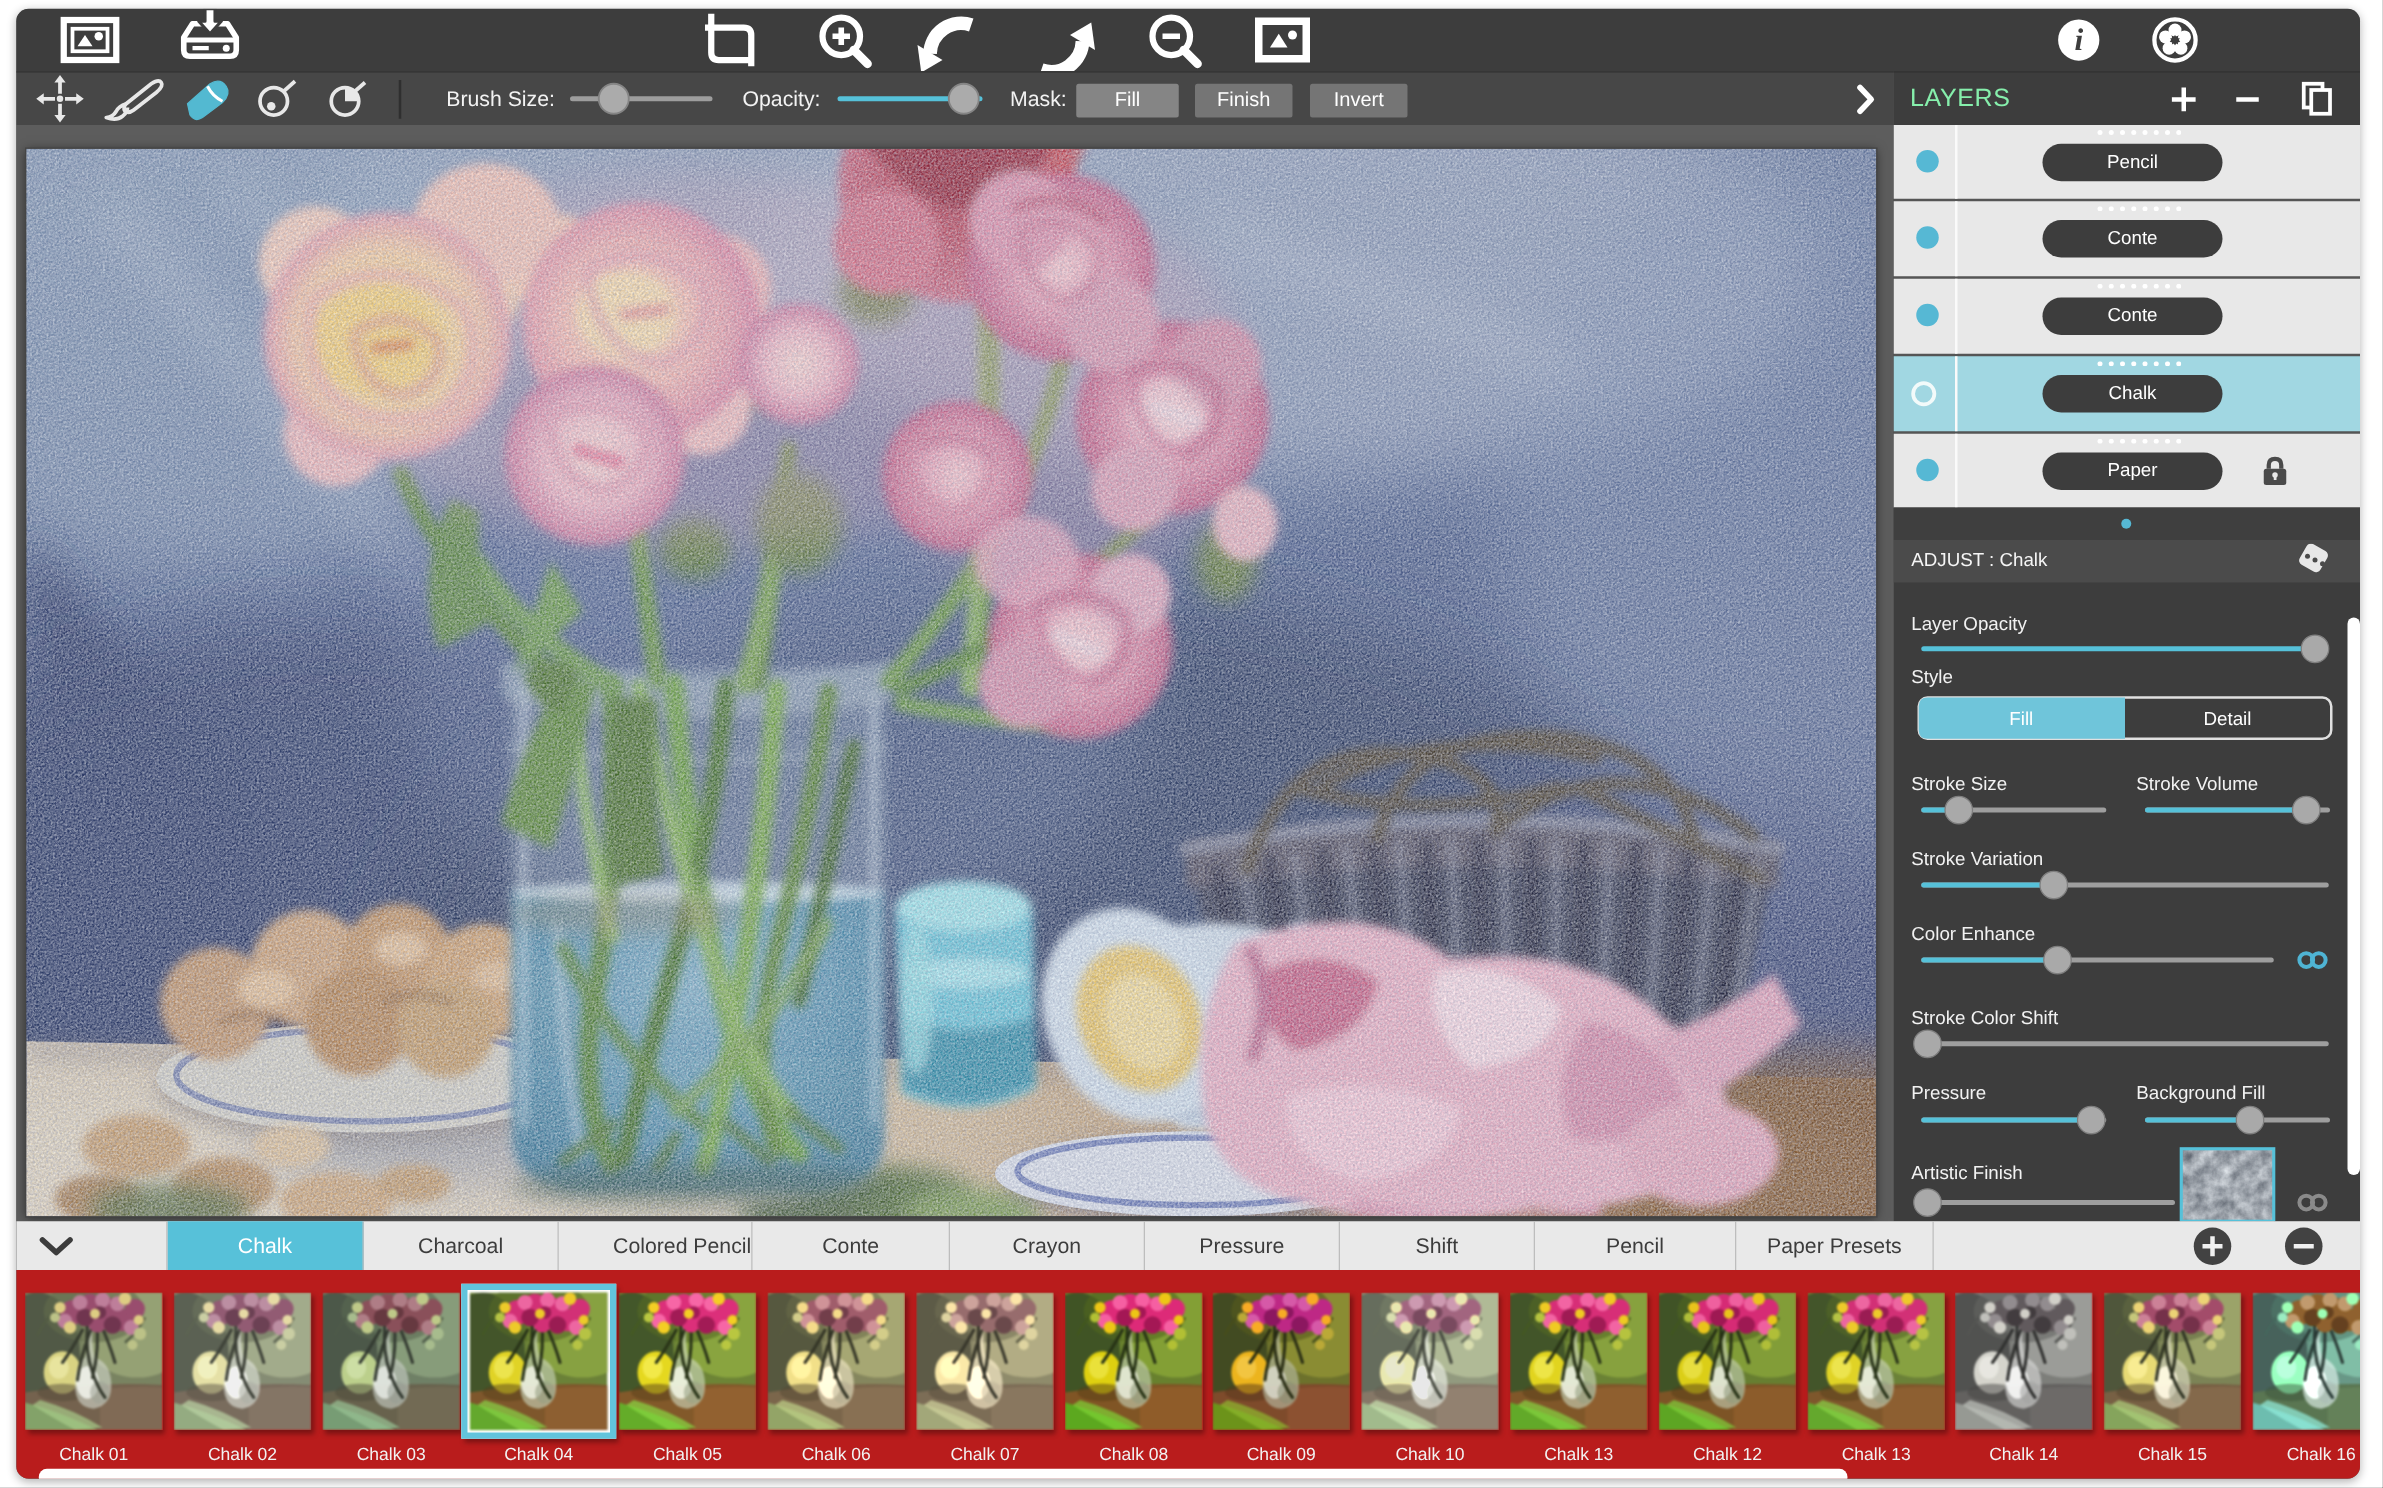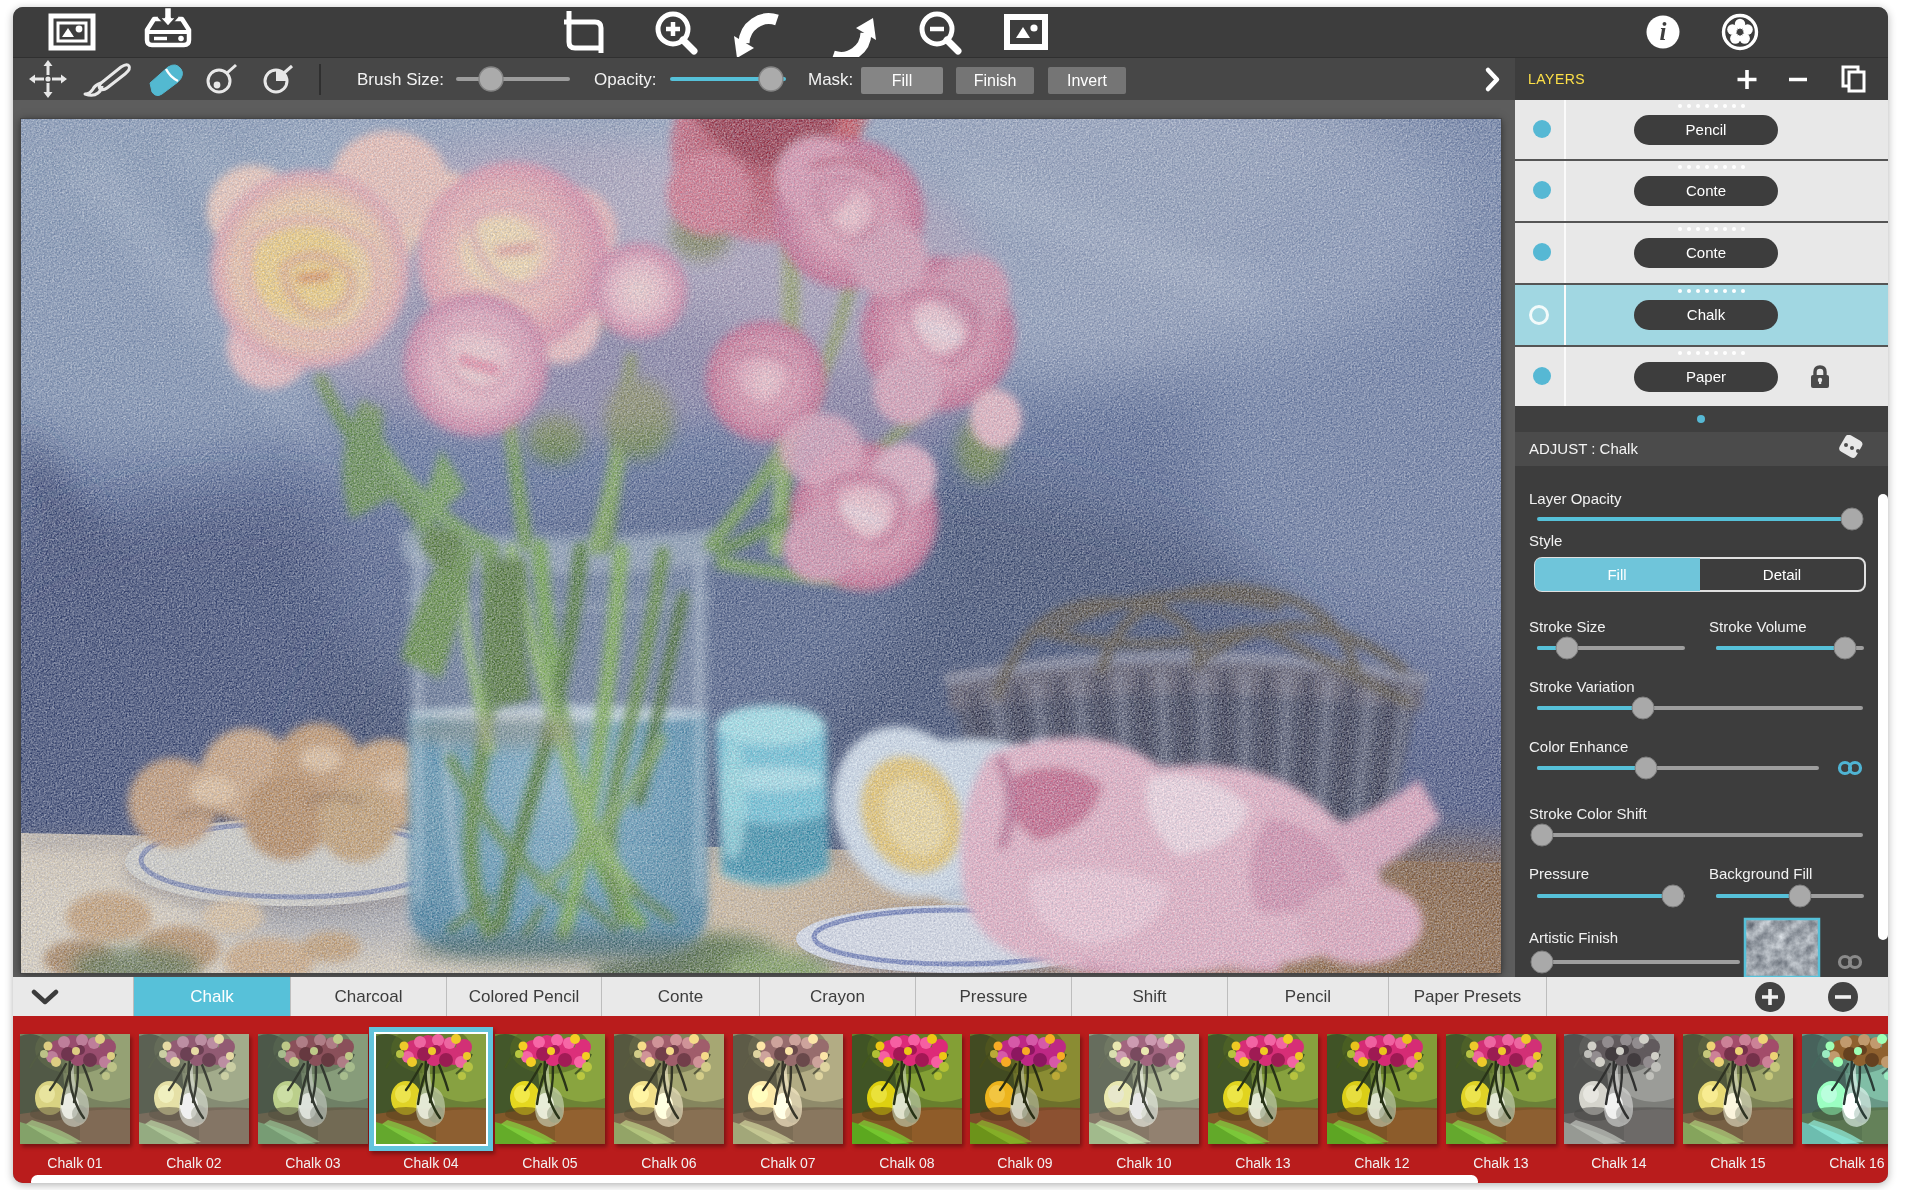--- a/index.html
+++ b/index.html
@@ -145,21 +145,21 @@
       <path d="M1475,12 L1484,21.5 L1475,31" stroke="#fff" stroke-width="4.5" stroke-linecap="round" stroke-linejoin="round"></path>
     </svg>
     <div class="t2label" style="left:344px;">Brush Size:</div>
     <div class="t2label" style="left:581px;">Opacity:</div>
     <div class="t2label" style="left:795px;">Mask:</div>
     <div class="mbtn" style="left:848px;width:82px;background:#858585;">Fill</div>
     <div class="mbtn" style="left:943px;width:78px;">Finish</div>
     <div class="mbtn" style="left:1035px;width:78px;">Invert</div>
   </div>
   <div id="layhdr">
-    <div style="position:absolute;left:13px;top:0;color:#fde047;font-size:14px;line-height:43px;letter-spacing:0.5px;">LAYERS</div>
+    <div style="position:absolute;left:13px;top:0;color:#86efac;font-size:20px;line-height:43px;letter-spacing:0.5px;">LAYERS</div>
     <svg width="373" height="43" viewBox="0 0 373 43" xmlns="http://www.w3.org/2000/svg" style="position:absolute;left:0;top:0">
       <path d="M232,12 L232,31 M222.5,21.5 L241.5,21.5" stroke="#fff" stroke-width="3.6"></path>
       <path d="M274,21.5 L292,21.5" stroke="#fff" stroke-width="3.6"></path>
       <g stroke="#fff" fill="none" stroke-width="3">
         <rect x="328" y="9" width="15" height="19"></rect>
         <rect x="334" y="14" width="15" height="19" fill="#3d3d3d"></rect>
       </g>
     </svg>
   </div>
   <div id="canvasarea">
@@ -649,21 +649,21 @@
       </g>
       <rect x="363" y="394" width="10" height="446" rx="5" fill="#fff"></rect>
     </svg>
   </div>
   <div id="tabbar">
     <svg style="position:absolute;left:17px;top:12px;" width="30" height="16" viewBox="0 0 30 16">
       <path d="M4,3 L15,13 L26,3" fill="none" stroke="#3c3c3c" stroke-width="4.5" stroke-linecap="round" stroke-linejoin="round"></path>
     </svg>
     <div class="tab sel" style="left:121px;width:157px;">Chalk</div>
     <div class="tab" style="left:278px;width:156px;">Charcoal</div>
-    <div class="tab" style="left:434px;width:155px;">Colored Pencil</div>
+    <div class="tab" style="left:434px;width:155px;text-align:right;">Colored Pencil</div>
     <div class="tab" style="left:589px;width:158px;">Conte</div>
     <div class="tab" style="left:747px;width:156px;">Crayon</div>
     <div class="tab" style="left:903px;width:156px;">Pressure</div>
     <div class="tab" style="left:1059px;width:156px;">Shift</div>
     <div class="tab" style="left:1215px;width:161px;">Pencil</div>
     <div class="tab" style="left:1376px;width:158px;">Paper Presets</div>
     <div class="tab" style="left:120px;width:1px;border-right:none;border-left:1px solid #bdbdbd;"></div>
     <svg style="position:absolute;left:1741px;top:4px;" width="122" height="32" viewBox="0 0 122 32">
       <circle cx="16" cy="16" r="15" fill="#424242"></circle>
       <path d="M16,8 L16,24 M8,16 L24,16" stroke="#f0f0f0" stroke-width="3.6"></path>

